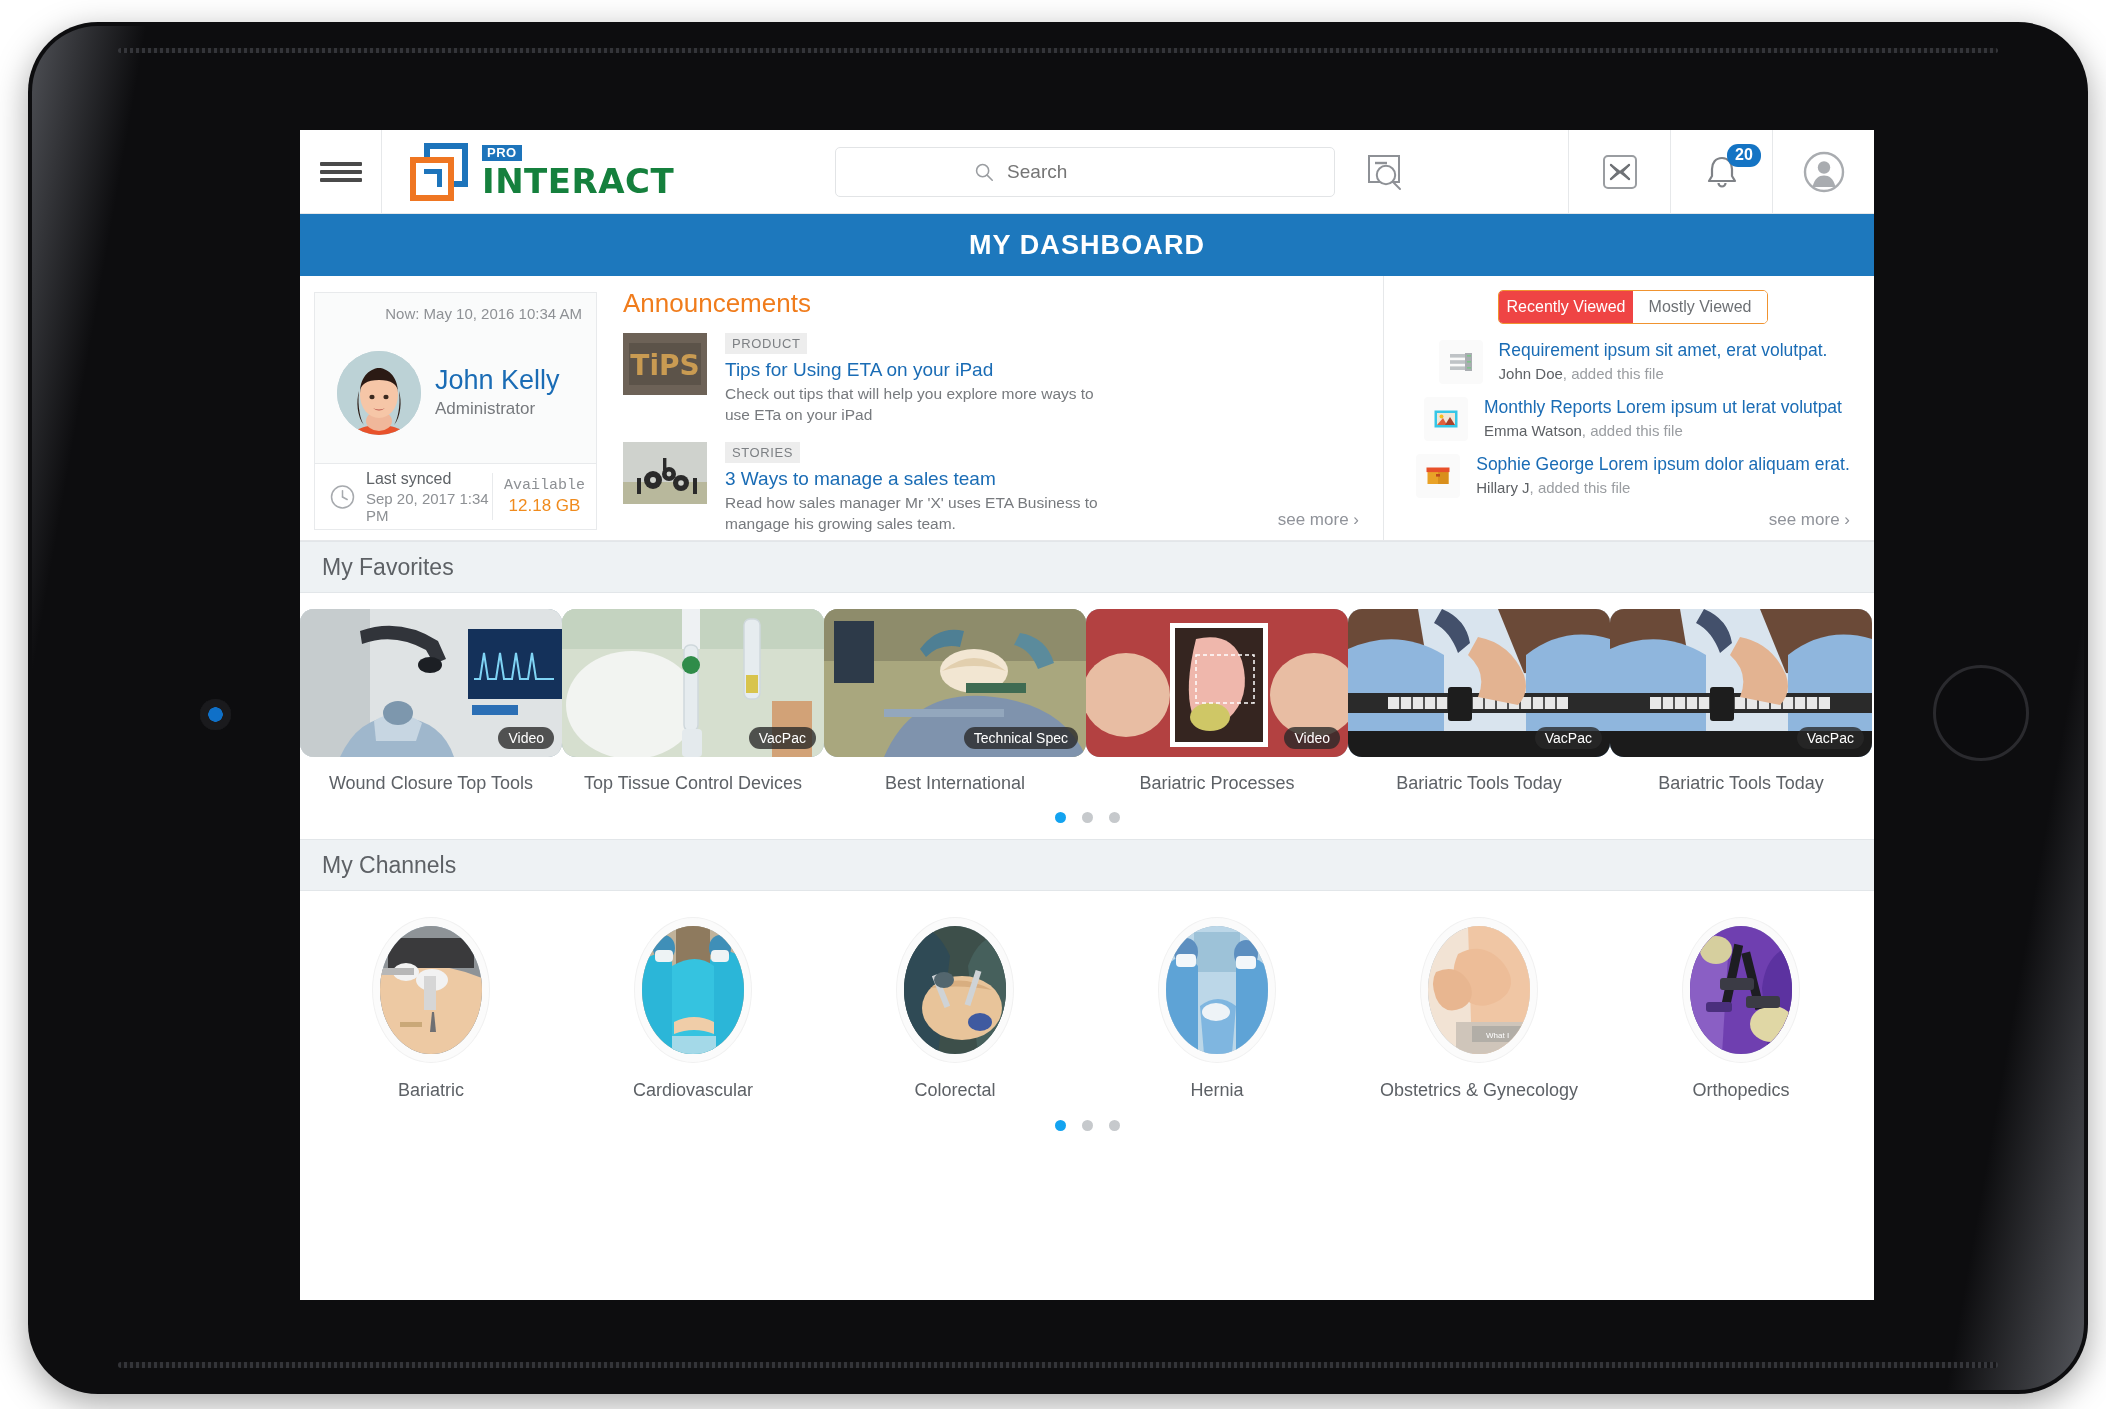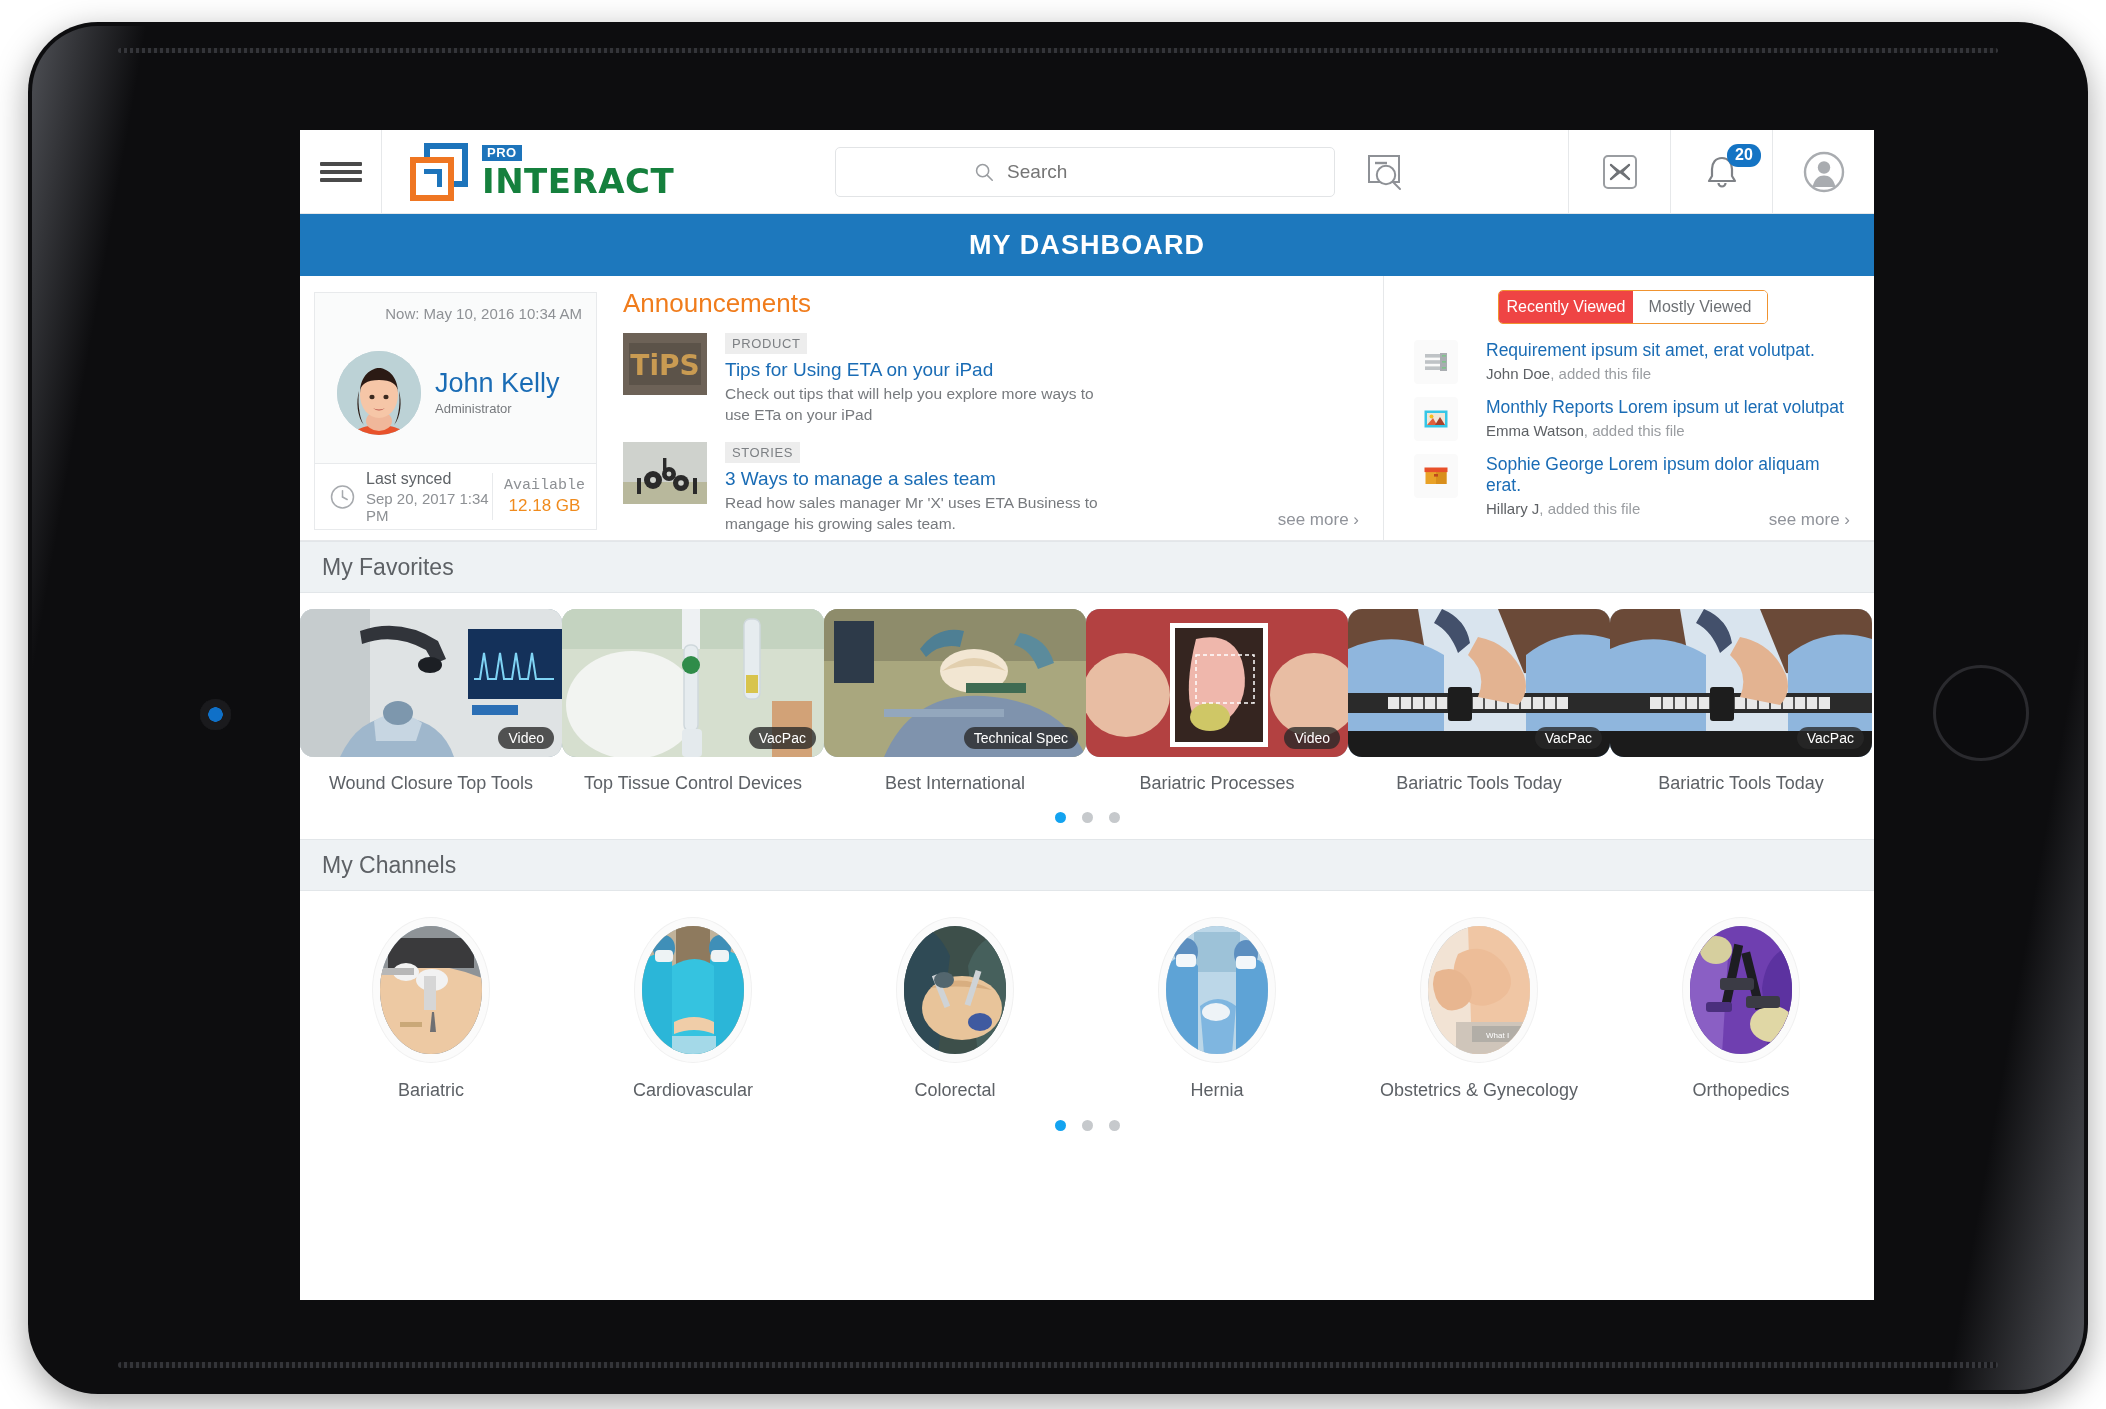--- a/index.html
+++ b/index.html
@@ -138,21 +138,21 @@
     border: 1px solid #e8eaec; background: #fafbfb;
     display: flex; flex-direction: column;
   }
   #profile-now { text-align: right; font-size: 15px; color: #8e9195; padding: 12px 14px 0 0; }
   #profile-body { flex: 1; display: flex; align-items: center; padding: 0 0 0 22px; gap: 14px; }
   #avatar-photo {
     width: 84px; height: 84px; border-radius: 50%; flex: none; overflow: hidden;
     background: #b9cdd2; position: relative;
   }
   #profile-name { font-size: 27px; color: #1a6cb5; line-height: 1.1; }
-  #profile-role { font-size: 13px; color: #76797d; margin-top: 3px; }
+  #profile-role { font-size: 17px; color: #76797d; margin-top: 3px; }
   #profile-footer {
     height: 66px; background: #fff; border-top: 1px solid #e8eaec;
     display: flex; align-items: center;
   }
   #sync-block { flex: 1; display: flex; align-items: center; gap: 10px; padding-left: 14px; }
   #sync-title { font-size: 16px; color: #5e6266; }
   #sync-time { font-size: 15px; color: #8d9094; margin-top: 2px; }
   #avail-block {
     width: 104px; text-align: center; border-left: 1px solid #e8eaec; padding: 4px 0;
   }
@@ -183,21 +183,21 @@
   #viewed-tabs {
     width: 270px; height: 34px; margin: 0 auto 16px; display: flex;
     border: 1px solid #f0932f; border-radius: 5px; overflow: hidden;
   }
   .viewed-tab {
     flex: 1; display: flex; align-items: center; justify-content: center;
     font-size: 16px; cursor: pointer;
   }
   .viewed-tab.active { background: #ef4444; color: #fff; }
   .viewed-tab.inactive { background: #fff; color: #6d7074; }
-  .viewed-item { display: flex; gap: 28px; align-items: flex-start; margin-bottom: 13px; }
+  .viewed-item { display: flex; gap: 16px; align-items: flex-start; margin-bottom: 13px; justify-content: center; }
   .viewed-icon {
     width: 44px; height: 44px; flex: none; background: #fafafa; border-radius: 4px;
     display: flex; align-items: center; justify-content: center;
   }
   .viewed-title { font-size: 17.5px; color: #1a6cb5; line-height: 1.2; }
   .viewed-sub { font-size: 15px; color: #9a9da1; margin-top: 4px; }
   .viewed-sub b { color: #5e6165; font-weight: normal; }
 
   
   .section-header {

